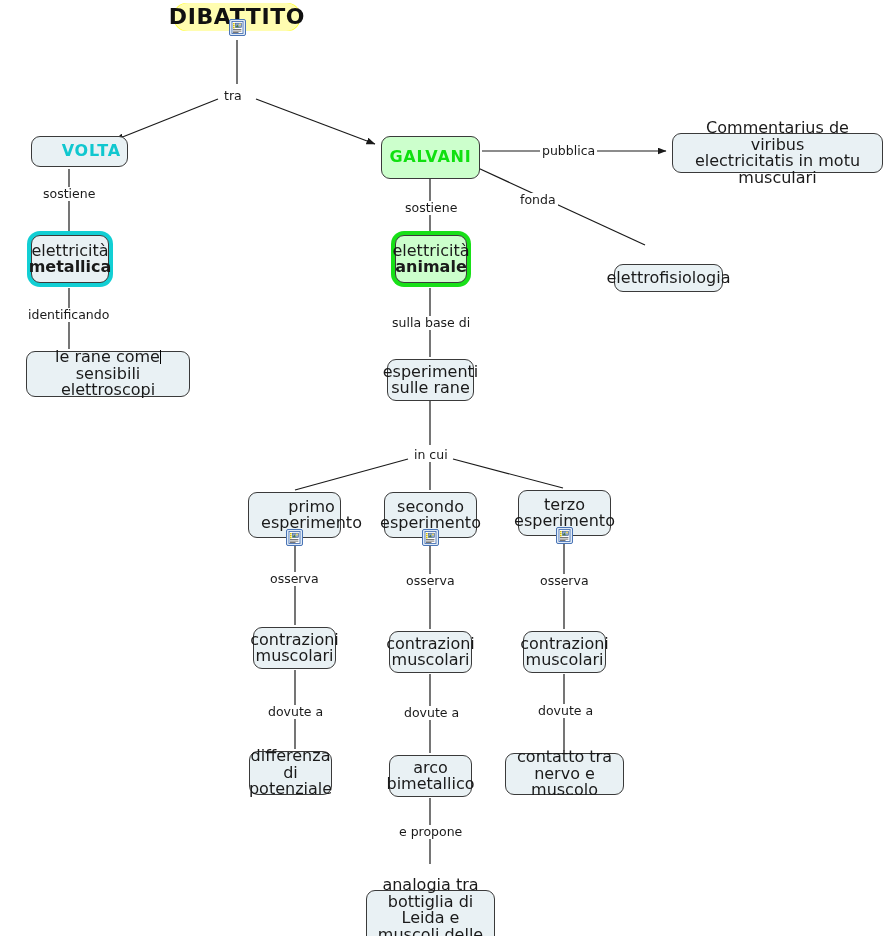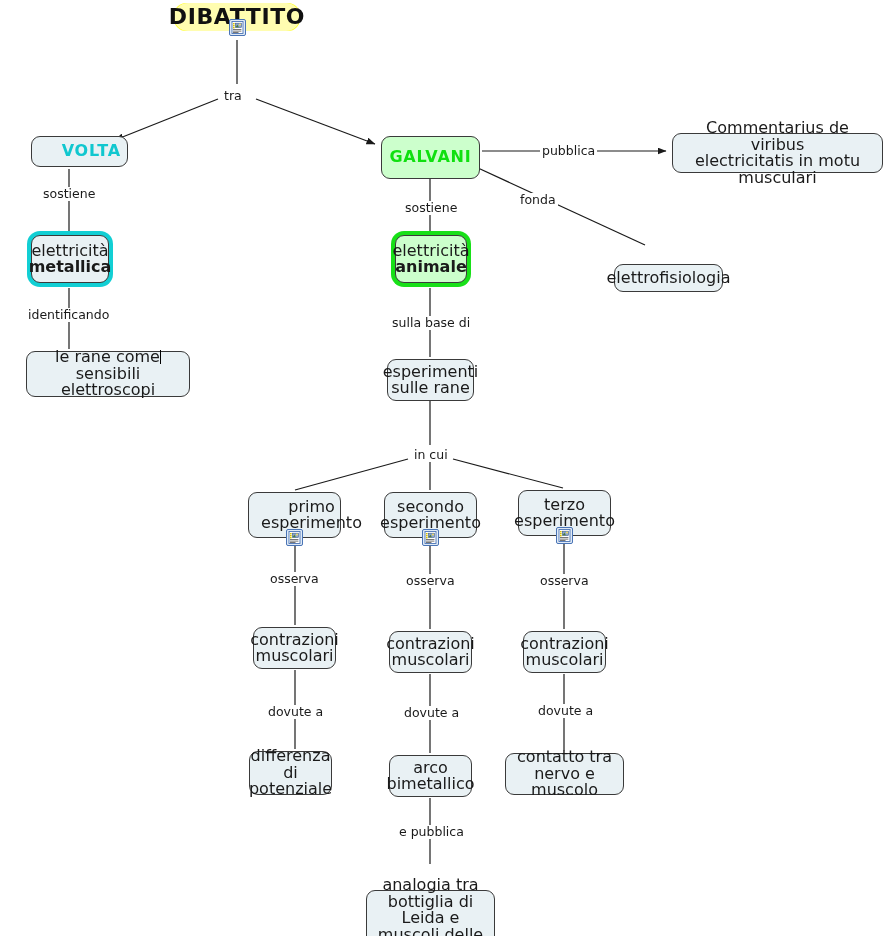--- a/index.html
+++ b/index.html
@@ -236,16 +236,16 @@
       <div class="edge-label" style="left: 518px; top: 193px;">fonda</div>
       <div class="edge-label" style="left: 26px; top: 308px;">identificando</div>
       <div class="edge-label" style="left: 390px; top: 316px;">sulla base di</div>
       <div class="edge-label" style="left: 412px; top: 448px;">in cui</div>
       <div class="edge-label" style="left: 268px; top: 572px;">osserva</div>
       <div class="edge-label" style="left: 404px; top: 574px;">osserva</div>
       <div class="edge-label" style="left: 538px; top: 574px;">osserva</div>
       <div class="edge-label" style="left: 266px; top: 705px;">dovute a</div>
       <div class="edge-label" style="left: 402px; top: 706px;">dovute a</div>
       <div class="edge-label" style="left: 536px; top: 704px;">dovute a</div>
-      <div class="edge-label" style="left: 397px; top: 825px;">e pubblica</div>
+      <div class="edge-label" style="left: 397px; top: 825px;">e propone</div>
     </div>
 
 </div>
 
 </body></html>

